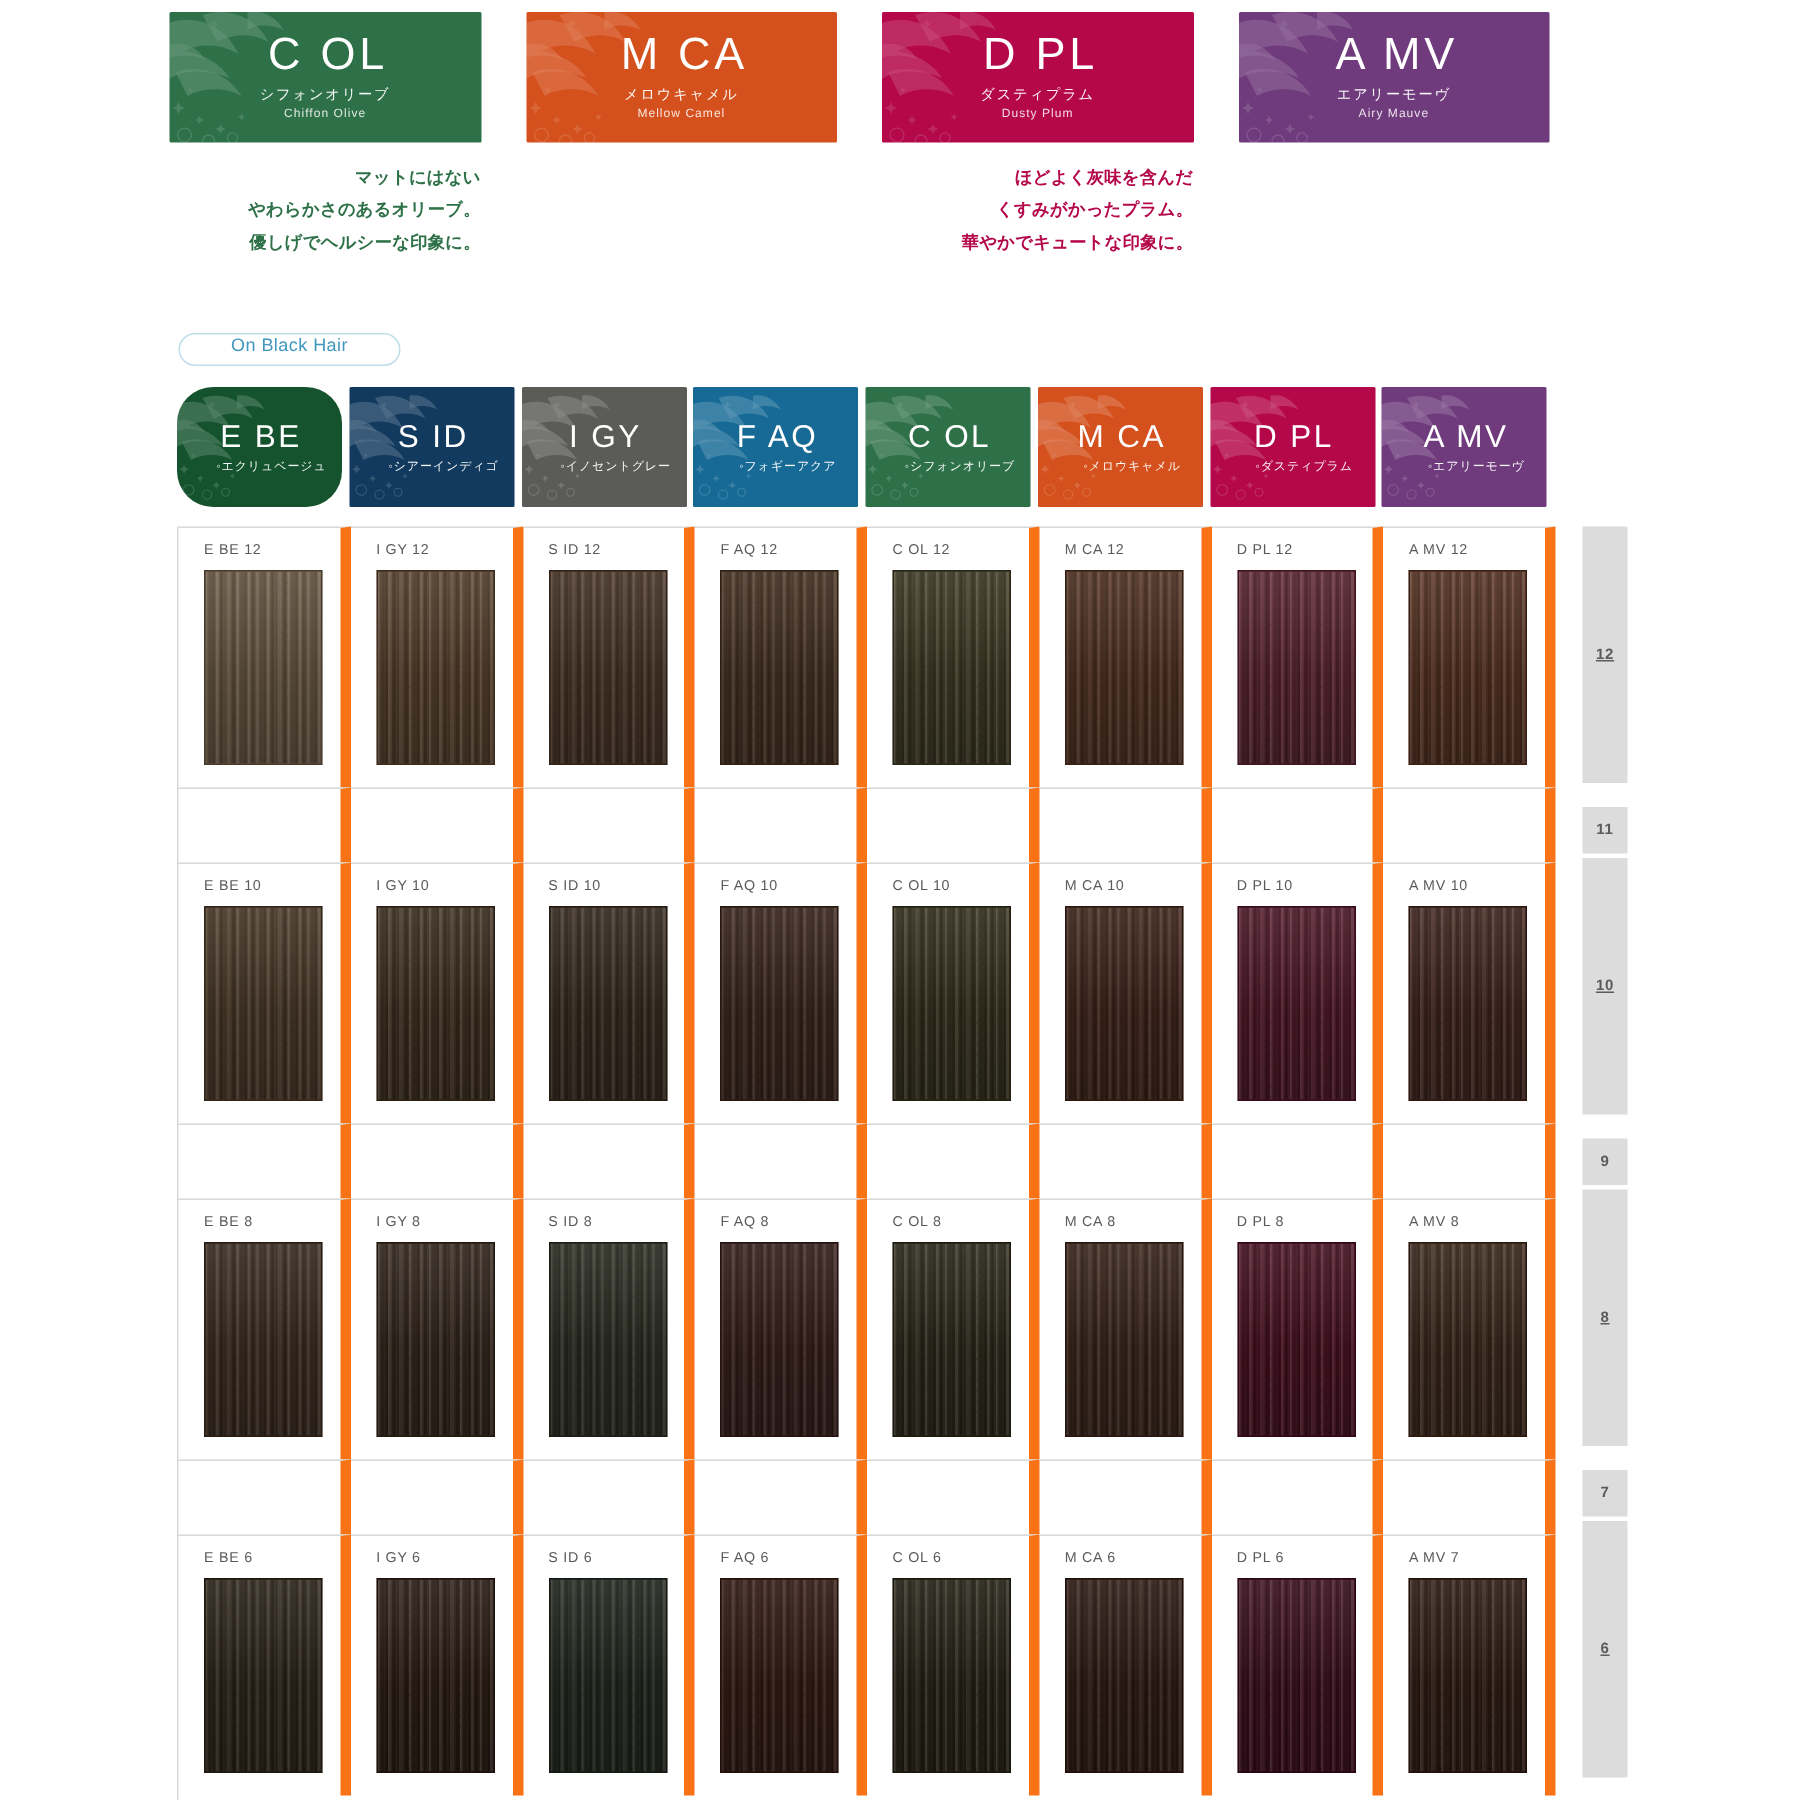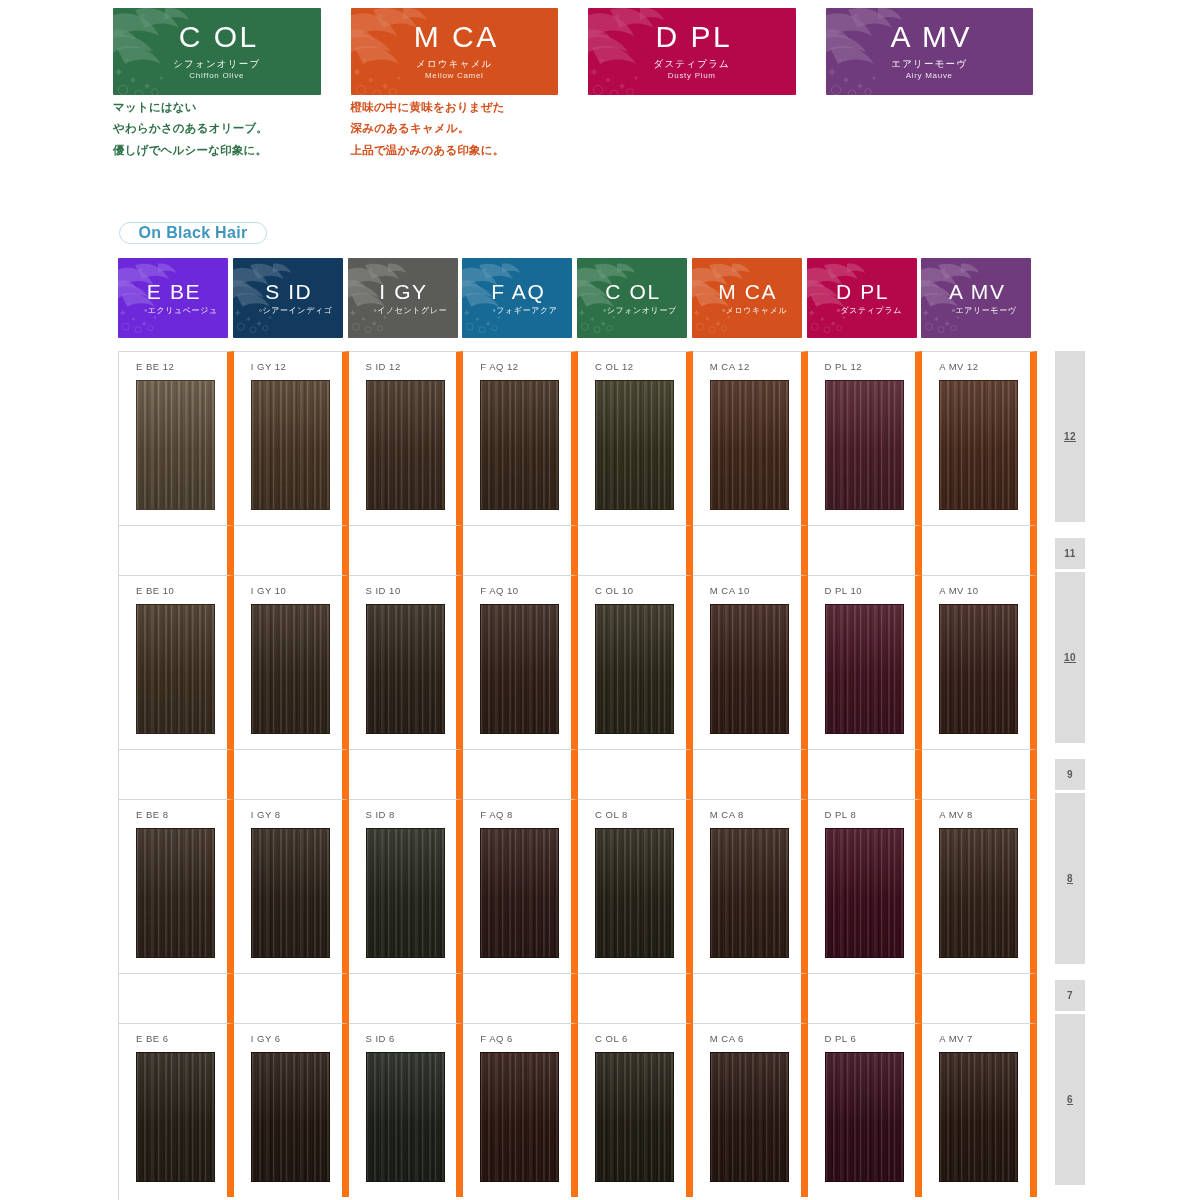--- a/index.html
+++ b/index.html
@@ -34,32 +34,32 @@
   }
   .band-kana {
     position: relative; color: #ffffff; font-size: 9.5px;
     letter-spacing: 1.2px; line-height: 1.25; opacity: .96;
   }
   .band-en {
     position: relative; color: #ffffff; font-size: 8px;
     letter-spacing: .7px; line-height: 1.4; opacity: .85;
   }
   .feature-desc {
-    margin-top: 2px; text-align: left;
+    margin-top: 14px; text-align: right;
     font-size: 11.5px; line-height: 1.85; font-weight: 700;
     letter-spacing: .2px;
   }
 
   
   .pill {
     position: absolute; left: 119px; top: 222px;
     width: 148px; height: 22px;
     border: 1.4px solid #bfdeea; border-radius: 11px;
-    display: flex; align-items: center; justify-content: center;
-    color: #3f97bd; font-size: 16px; font-weight: 700; letter-spacing: .3px;
+    display: flex; justify-content: center;
+    color: #3f97bd; font-size: 12px; font-weight: 400; letter-spacing: .3px;
   }
 
   
   .colhead-row {
     position: absolute; left: 118px; top: 258px;
     width: 918px; display: flex;
   }
   .colhead { width: 114.75px; padding-right: 0px; }
   .colhead-inner {
     position: relative; height: 80px; width: 110px; overflow: hidden;
@@ -173,25 +173,20 @@
             <path d="M22 55.8 L22.704 57.296 L24.2 58 L22.704 58.704 L22 60.2 L21.296 58.704 L19.8 58 L21.296 57.296 Z" fill="#ffffff" opacity=".5"></path>
             <path d="M38 11 L38.96 13.04 L41 14 L38.96 14.96 L38 17 L37.04 14.96 L35 14 L37.04 13.04 Z" fill="#ffffff" opacity=".5"></path>
             <circle cx="18" cy="88" r="4.6" fill="none" stroke="#ffffff" stroke-width=".9" opacity=".55"></circle>
             <circle cx="34" cy="92" r="4" fill="none" stroke="#ffffff" stroke-width=".9" opacity=".55"></circle>
             <circle cx="50" cy="90" r="3.4" fill="none" stroke="#ffffff" stroke-width=".9" opacity=".55"></circle>
           </svg>
           <div class="band-code">M CA</div>
           <div class="band-kana">メロウキャメル</div>
           <div class="band-en">Mellow Camel</div>
         </div>
-        <div class="feature-desc" style="color: rgb(212, 80, 28);">
-          <div>橙味の中に黄味をおりまぜた</div>
-          <div>深みのあるキャメル。</div>
-          <div>上品で温かみのある印象に。</div>
-        </div>
       </div>
       <div class="feature">
         <div class="feature-band" style="background: rgb(180, 8, 74);">
           <svg class="band-deco" viewBox="0 0 120 100">
             <path d="M6 14 C26 6, 46 16, 54 34 C44 28, 30 26, 18 32 C30 34, 42 40, 48 50 C34 44, 16 44, 6 52 Z" fill="#ffffff" opacity=".55"></path>
             <path d="M30 8 C48 2, 66 10, 74 26 C64 20, 50 20, 40 26 Z" fill="#ffffff" opacity=".55"></path>
             <path d="M12 46 C30 40, 48 48, 56 62 C46 56, 30 56, 20 62 Z" fill="#ffffff" opacity=".55"></path>
             <path d="M2 30 C14 24, 26 28, 32 38 C24 34, 12 34, 4 38 Z" fill="#ffffff" opacity=".55"></path>
             <path d="M60 6 C70 4, 80 10, 84 18 C76 14, 66 14, 60 18 Z" fill="#ffffff" opacity=".55"></path>
             <path d="M14 66 L15.28 68.72 L18 70 L15.28 71.28 L14 74 L12.72 71.28 L10 70 L12.72 68.72 Z" fill="#ffffff" opacity=".5"></path>
@@ -201,20 +196,25 @@
             <path d="M22 55.8 L22.704 57.296 L24.2 58 L22.704 58.704 L22 60.2 L21.296 58.704 L19.8 58 L21.296 57.296 Z" fill="#ffffff" opacity=".5"></path>
             <path d="M38 11 L38.96 13.04 L41 14 L38.96 14.96 L38 17 L37.04 14.96 L35 14 L37.04 13.04 Z" fill="#ffffff" opacity=".5"></path>
             <circle cx="18" cy="88" r="4.6" fill="none" stroke="#ffffff" stroke-width=".9" opacity=".55"></circle>
             <circle cx="34" cy="92" r="4" fill="none" stroke="#ffffff" stroke-width=".9" opacity=".55"></circle>
             <circle cx="50" cy="90" r="3.4" fill="none" stroke="#ffffff" stroke-width=".9" opacity=".55"></circle>
           </svg>
           <div class="band-code">D PL</div>
           <div class="band-kana">ダスティプラム</div>
           <div class="band-en">Dusty Plum</div>
         </div>
+        <div class="feature-desc" style="color: rgb(180, 8, 74);">
+          <div>ほどよく灰味を含んだ</div>
+          <div>くすみがかったプラム。</div>
+          <div>華やかでキュートな印象に。</div>
+        </div>
       </div>
       <div class="feature">
         <div class="feature-band" style="background: rgb(111, 59, 124);">
           <svg class="band-deco" viewBox="0 0 120 100">
             <path d="M6 14 C26 6, 46 16, 54 34 C44 28, 30 26, 18 32 C30 34, 42 40, 48 50 C34 44, 16 44, 6 52 Z" fill="#ffffff" opacity=".55"></path>
             <path d="M30 8 C48 2, 66 10, 74 26 C64 20, 50 20, 40 26 Z" fill="#ffffff" opacity=".55"></path>
             <path d="M12 46 C30 40, 48 48, 56 62 C46 56, 30 56, 20 62 Z" fill="#ffffff" opacity=".55"></path>
             <path d="M2 30 C14 24, 26 28, 32 38 C24 34, 12 34, 4 38 Z" fill="#ffffff" opacity=".55"></path>
             <path d="M60 6 C70 4, 80 10, 84 18 C76 14, 66 14, 60 18 Z" fill="#ffffff" opacity=".55"></path>
             <path d="M14 66 L15.28 68.72 L18 70 L15.28 71.28 L14 74 L12.72 71.28 L10 70 L12.72 68.72 Z" fill="#ffffff" opacity=".5"></path>
@@ -233,21 +233,21 @@
         </div>
       </div>
     </div>
 
   <div class="pill">
     <span>On Black Hair</span>
   </div>
 
   <div class="colhead-row">
       <div class="colhead">
-        <div class="colhead-inner" style="background: #6d28d9;">
+        <div class="colhead-inner" style="background: #14532d; border-radius: 24px;">
           <svg class="ch-deco" viewBox="0 0 120 100">
             <path d="M6 14 C26 6, 46 16, 54 34 C44 28, 30 26, 18 32 C30 34, 42 40, 48 50 C34 44, 16 44, 6 52 Z" fill="#ffffff" opacity=".55"></path>
             <path d="M30 8 C48 2, 66 10, 74 26 C64 20, 50 20, 40 26 Z" fill="#ffffff" opacity=".55"></path>
             <path d="M12 46 C30 40, 48 48, 56 62 C46 56, 30 56, 20 62 Z" fill="#ffffff" opacity=".55"></path>
             <path d="M2 30 C14 24, 26 28, 32 38 C24 34, 12 34, 4 38 Z" fill="#ffffff" opacity=".55"></path>
             <path d="M60 6 C70 4, 80 10, 84 18 C76 14, 66 14, 60 18 Z" fill="#ffffff" opacity=".55"></path>
             <path d="M14 66 L15.28 68.72 L18 70 L15.28 71.28 L14 74 L12.72 71.28 L10 70 L12.72 68.72 Z" fill="#ffffff" opacity=".5"></path>
             <path d="M28 75 L28.96 77.04 L31 78 L28.96 78.96 L28 81 L27.04 78.96 L25 78 L27.04 77.04 Z" fill="#ffffff" opacity=".5"></path>
             <path d="M42 80.6 L43.088 82.912 L45.4 84 L43.088 85.088 L42 87.4 L40.912 85.088 L38.6 84 L40.912 82.912 Z" fill="#ffffff" opacity=".5"></path>
             <path d="M56 73.6 L56.768 75.232 L58.4 76 L56.768 76.768 L56 78.4 L55.232 76.768 L53.6 76 L55.232 75.232 Z" fill="#ffffff" opacity=".5"></path>

